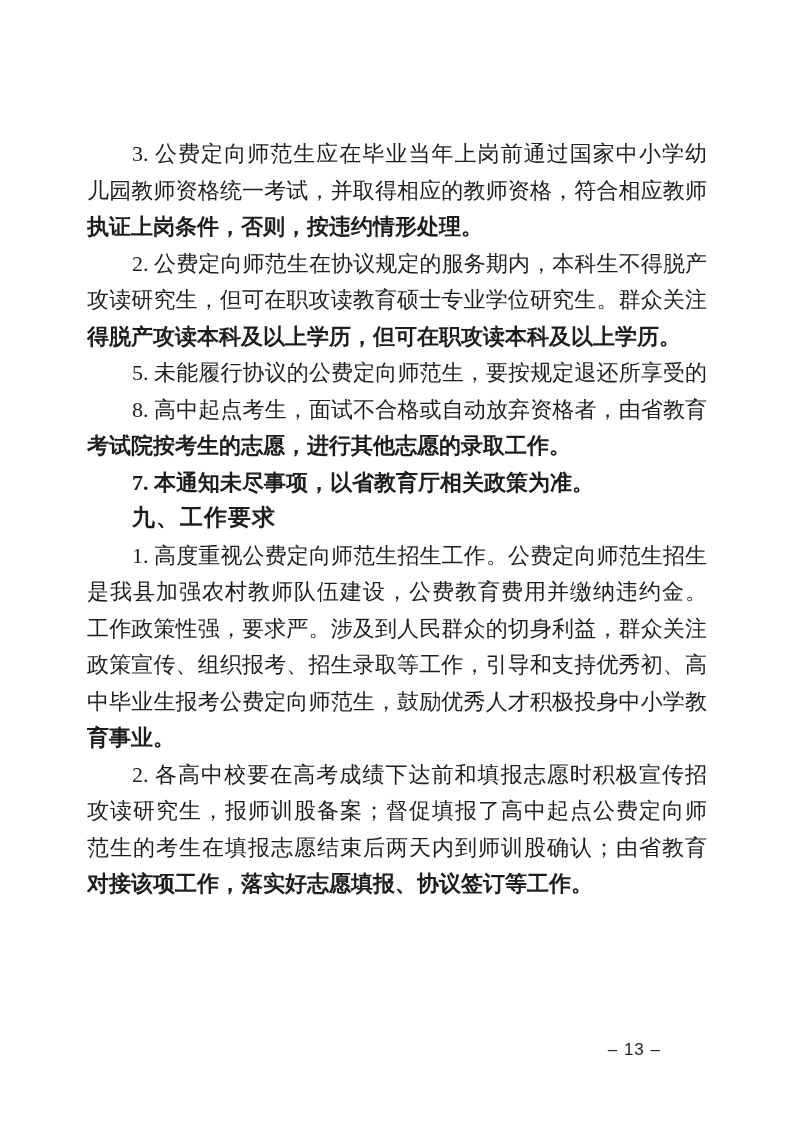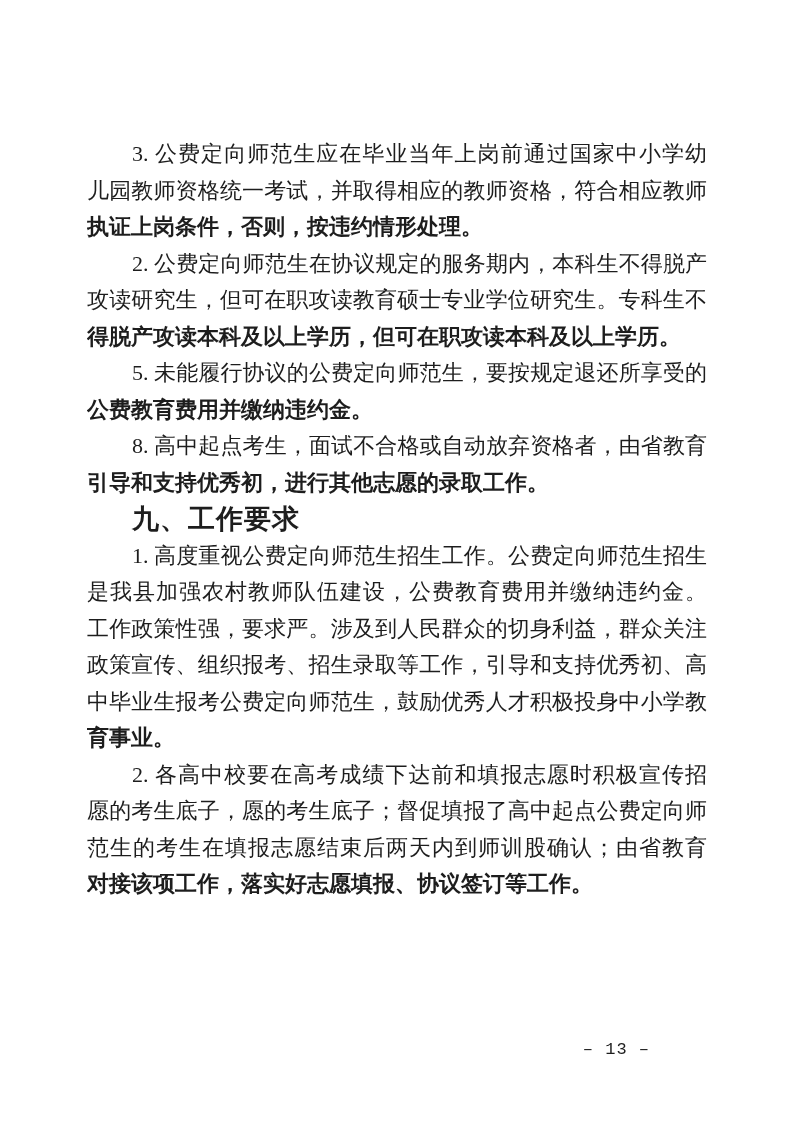--- a/index.html
+++ b/index.html
@@ -8,20 +8,21 @@
     background: #ffffff;
   }
   .page {
     position: relative;
     width: 736px;
     height: 1122px;
     background: #ffffff;
     overflow: hidden;
     font-family: "Liberation Serif", "DejaVu Serif", serif;
     color: #1d1d1d;
+    padding-left: 24px;
   }
   .content {
     position: absolute;
     left: 87px;
     top: 136px;
     width: 620px;
   }
   .line {
     font-size: 22px;
     height: 36.5px;
@@ -36,55 +37,55 @@
   }
   
   .p-start, .p-mid {
     text-align-last: justify;
   }
   .p-end, .p-single {
     text-align-last: left;
     font-weight: bold;
   }
   .h {
-    font-family: Liberation Serif, serif;
+    font-family: Liberation Mono, monospace;
     font-weight: 700;
-    font-size: 27px;
+    font-size: 23px;
     letter-spacing: 1px;
   }
   .page-num {
     position: absolute;
     top: 1040px;
-    right: 86px;
+    right: 99px;
     font-size: 17px;
     letter-spacing: 1px;
-    font-family: Liberation Mono, monospace;
+    font-family: Liberation Sans, sans-serif;
   }
 </style>
 </head>
 <body>
 
 <div class="page" style="background: rgb(255, 255, 255); color: rgb(29, 29, 29);">
   <main class="content">
       <div class="line p-start">3. 公费定向师范生应在毕业当年上岗前通过国家中小学幼</div>
       <div class="line p-mid">儿园教师资格统一考试，并取得相应的教师资格，符合相应教师</div>
       <div class="line p-end">执证上岗条件，否则，按违约情形处理。</div>
       <div class="line p-start">2. 公费定向师范生在协议规定的服务期内，本科生不得脱产</div>
-      <div class="line p-mid">攻读研究生，但可在职攻读教育硕士专业学位研究生。专科生不</div>
+      <div class="line p-mid">攻读研究生，但可在职攻读教育硕士专业学位研究生。群众关注</div>
       <div class="line p-end">得脱产攻读本科及以上学历，但可在职攻读本科及以上学历。</div>
       <div class="line p-start">5. 未能履行协议的公费定向师范生，要按规定退还所享受的</div>
-      <div class="line p-end">公费教育费用并缴纳违约金。</div>
       <div class="line p-start">8. 高中起点考生，面试不合格或自动放弃资格者，由省教育</div>
-      <div class="line p-end">引导和支持优秀初，进行其他志愿的录取工作。</div>
+      <div class="line p-end">考试院按考生的志愿，进行其他志愿的录取工作。</div>
+      <div class="line p-single">7. 本通知未尽事项，以省教育厅相关政策为准。</div>
       <div class="line h">九、工作要求</div>
       <div class="line p-start">1. 高度重视公费定向师范生招生工作。公费定向师范生招生</div>
       <div class="line p-mid">是我县加强农村教师队伍建设，公费教育费用并缴纳违约金。</div>
       <div class="line p-mid">工作政策性强，要求严。涉及到人民群众的切身利益，群众关注</div>
       <div class="line p-mid">政策宣传、组织报考、招生录取等工作，引导和支持优秀初、高</div>
       <div class="line p-mid">中毕业生报考公费定向师范生，鼓励优秀人才积极投身中小学教</div>
       <div class="line p-end">育事业。</div>
       <div class="line p-start">2. 各高中校要在高考成绩下达前和填报志愿时积极宣传招</div>
-      <div class="line p-mid">愿的考生底子，愿的考生底子；督促填报了高中起点公费定向师</div>
+      <div class="line p-mid">攻读研究生，报师训股备案；督促填报了高中起点公费定向师</div>
       <div class="line p-mid">范生的考生在填报志愿结束后两天内到师训股确认；由省教育</div>
       <div class="line p-end">对接该项工作，落实好志愿填报、协议签订等工作。</div>
     </main>
   <div class="page-num">– 13 –</div>
 </div>
 
 </body></html>

